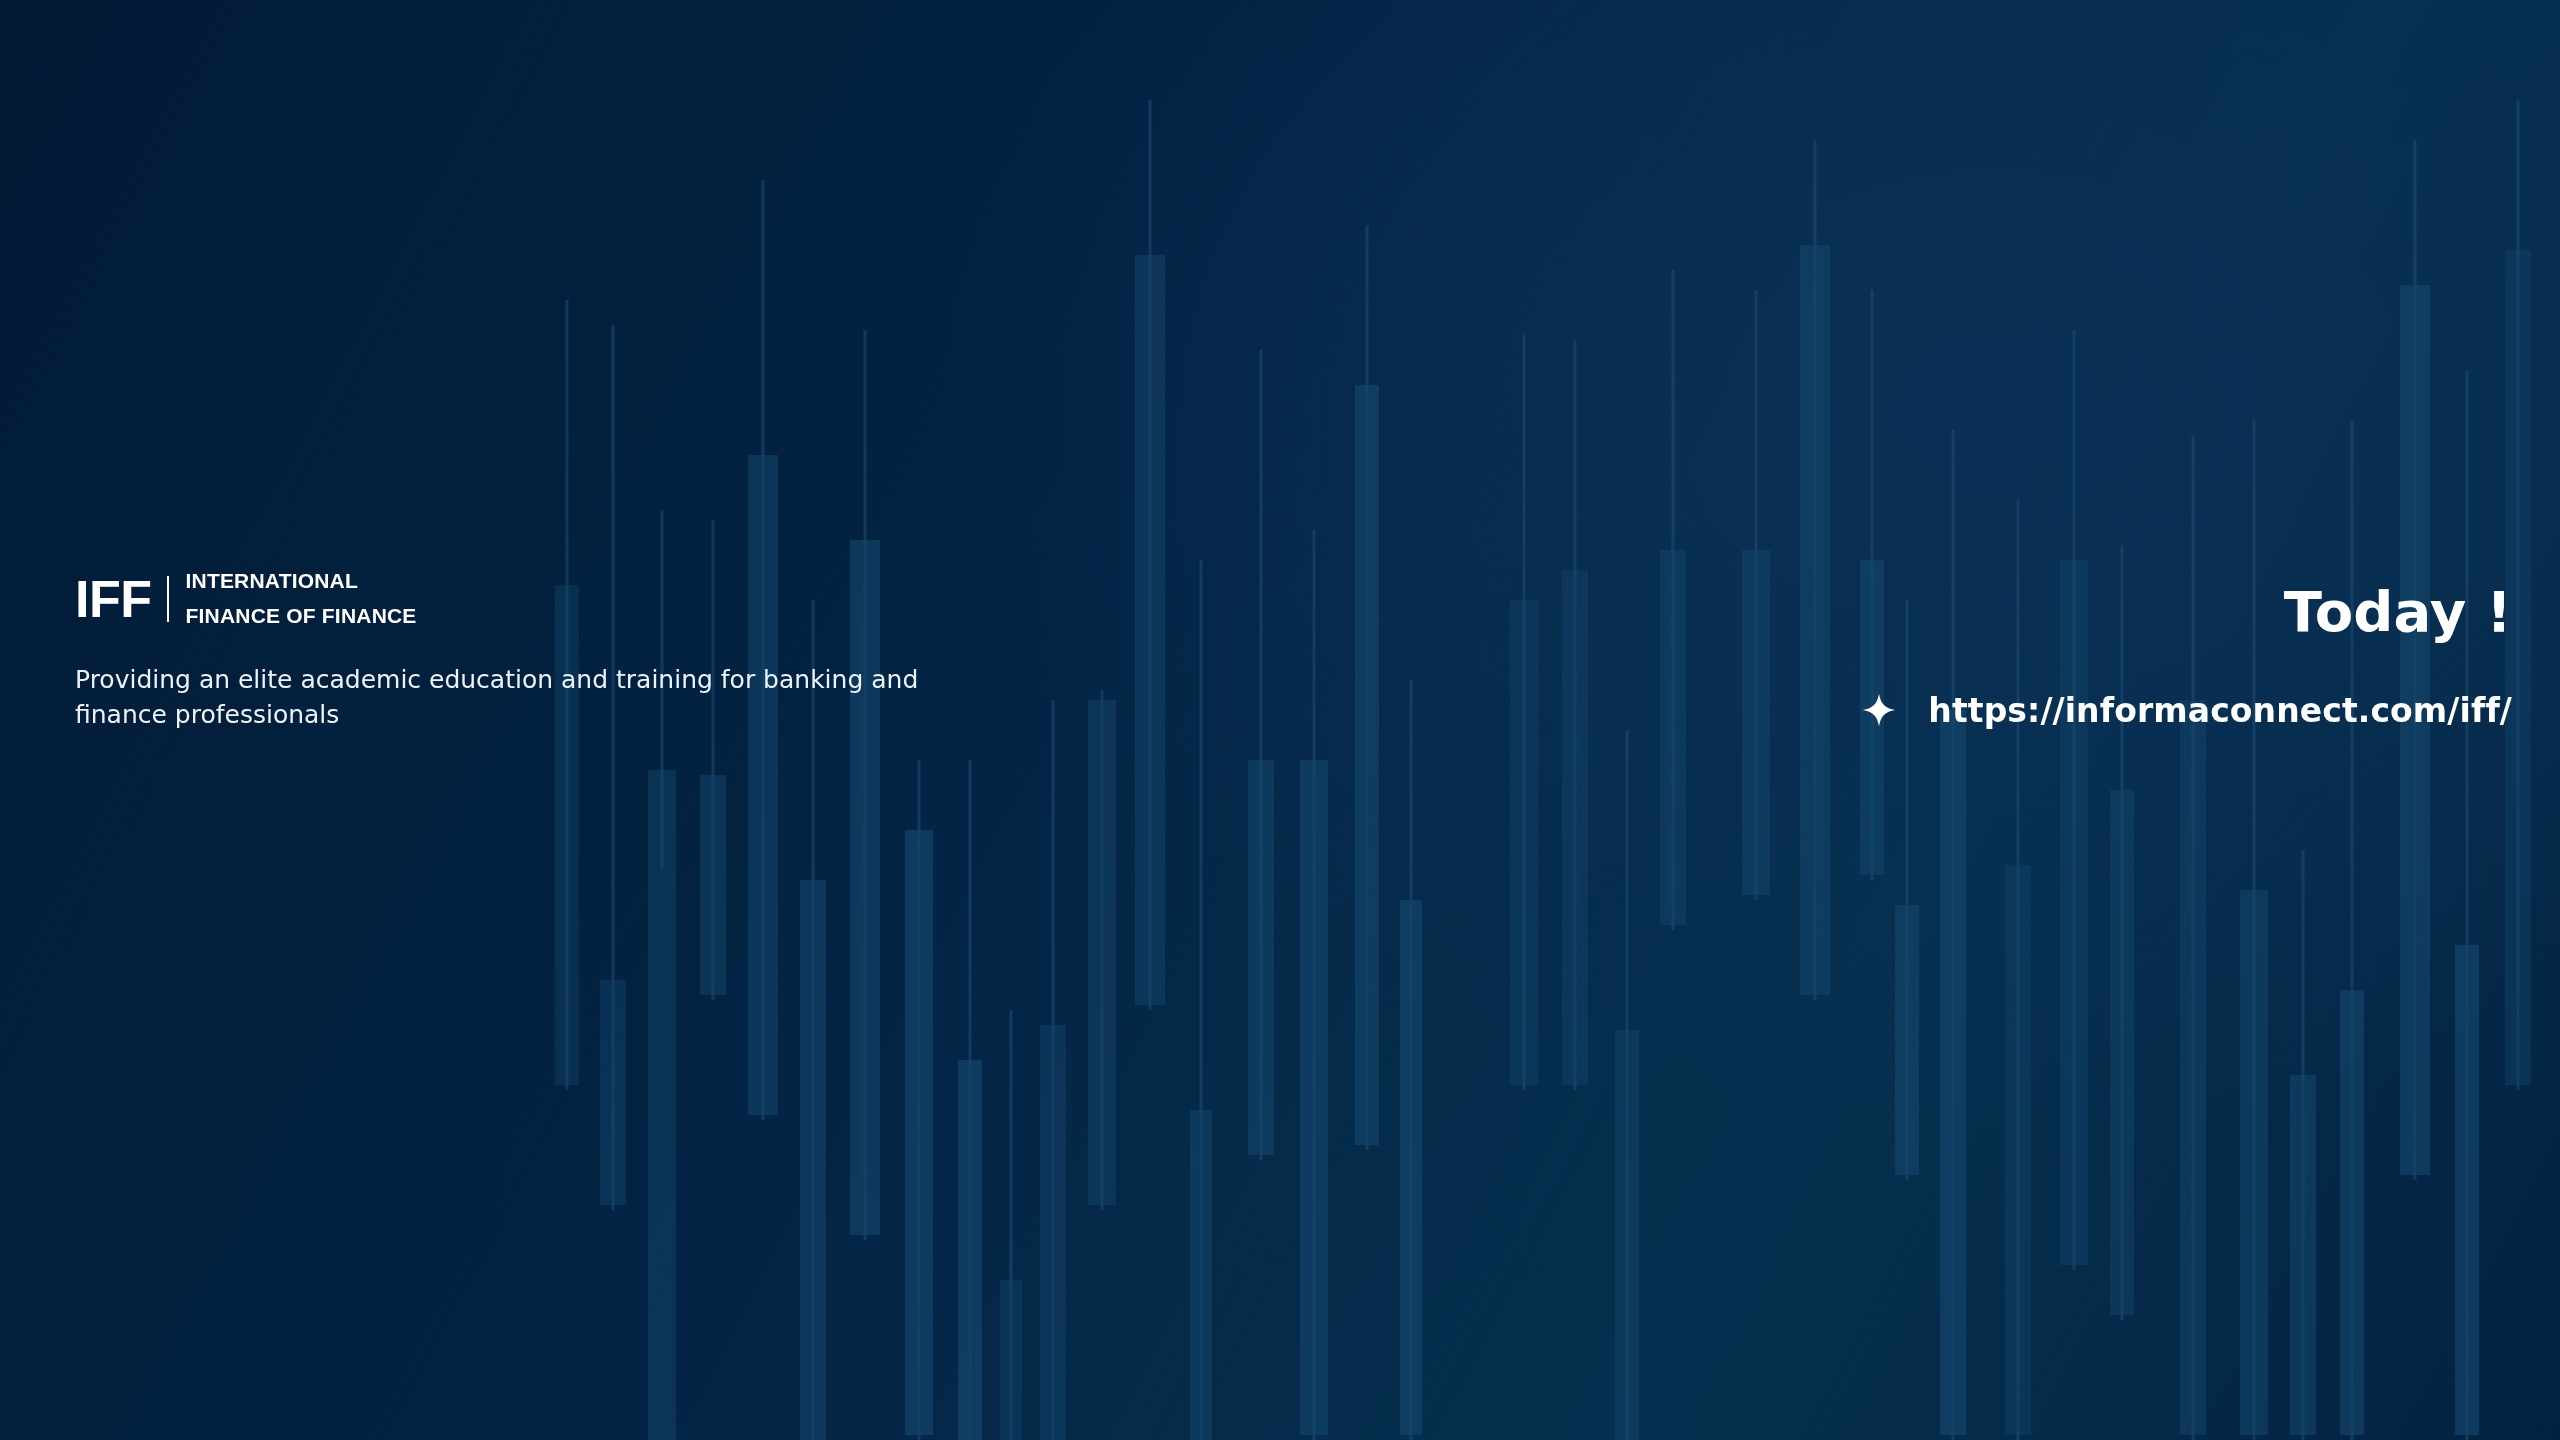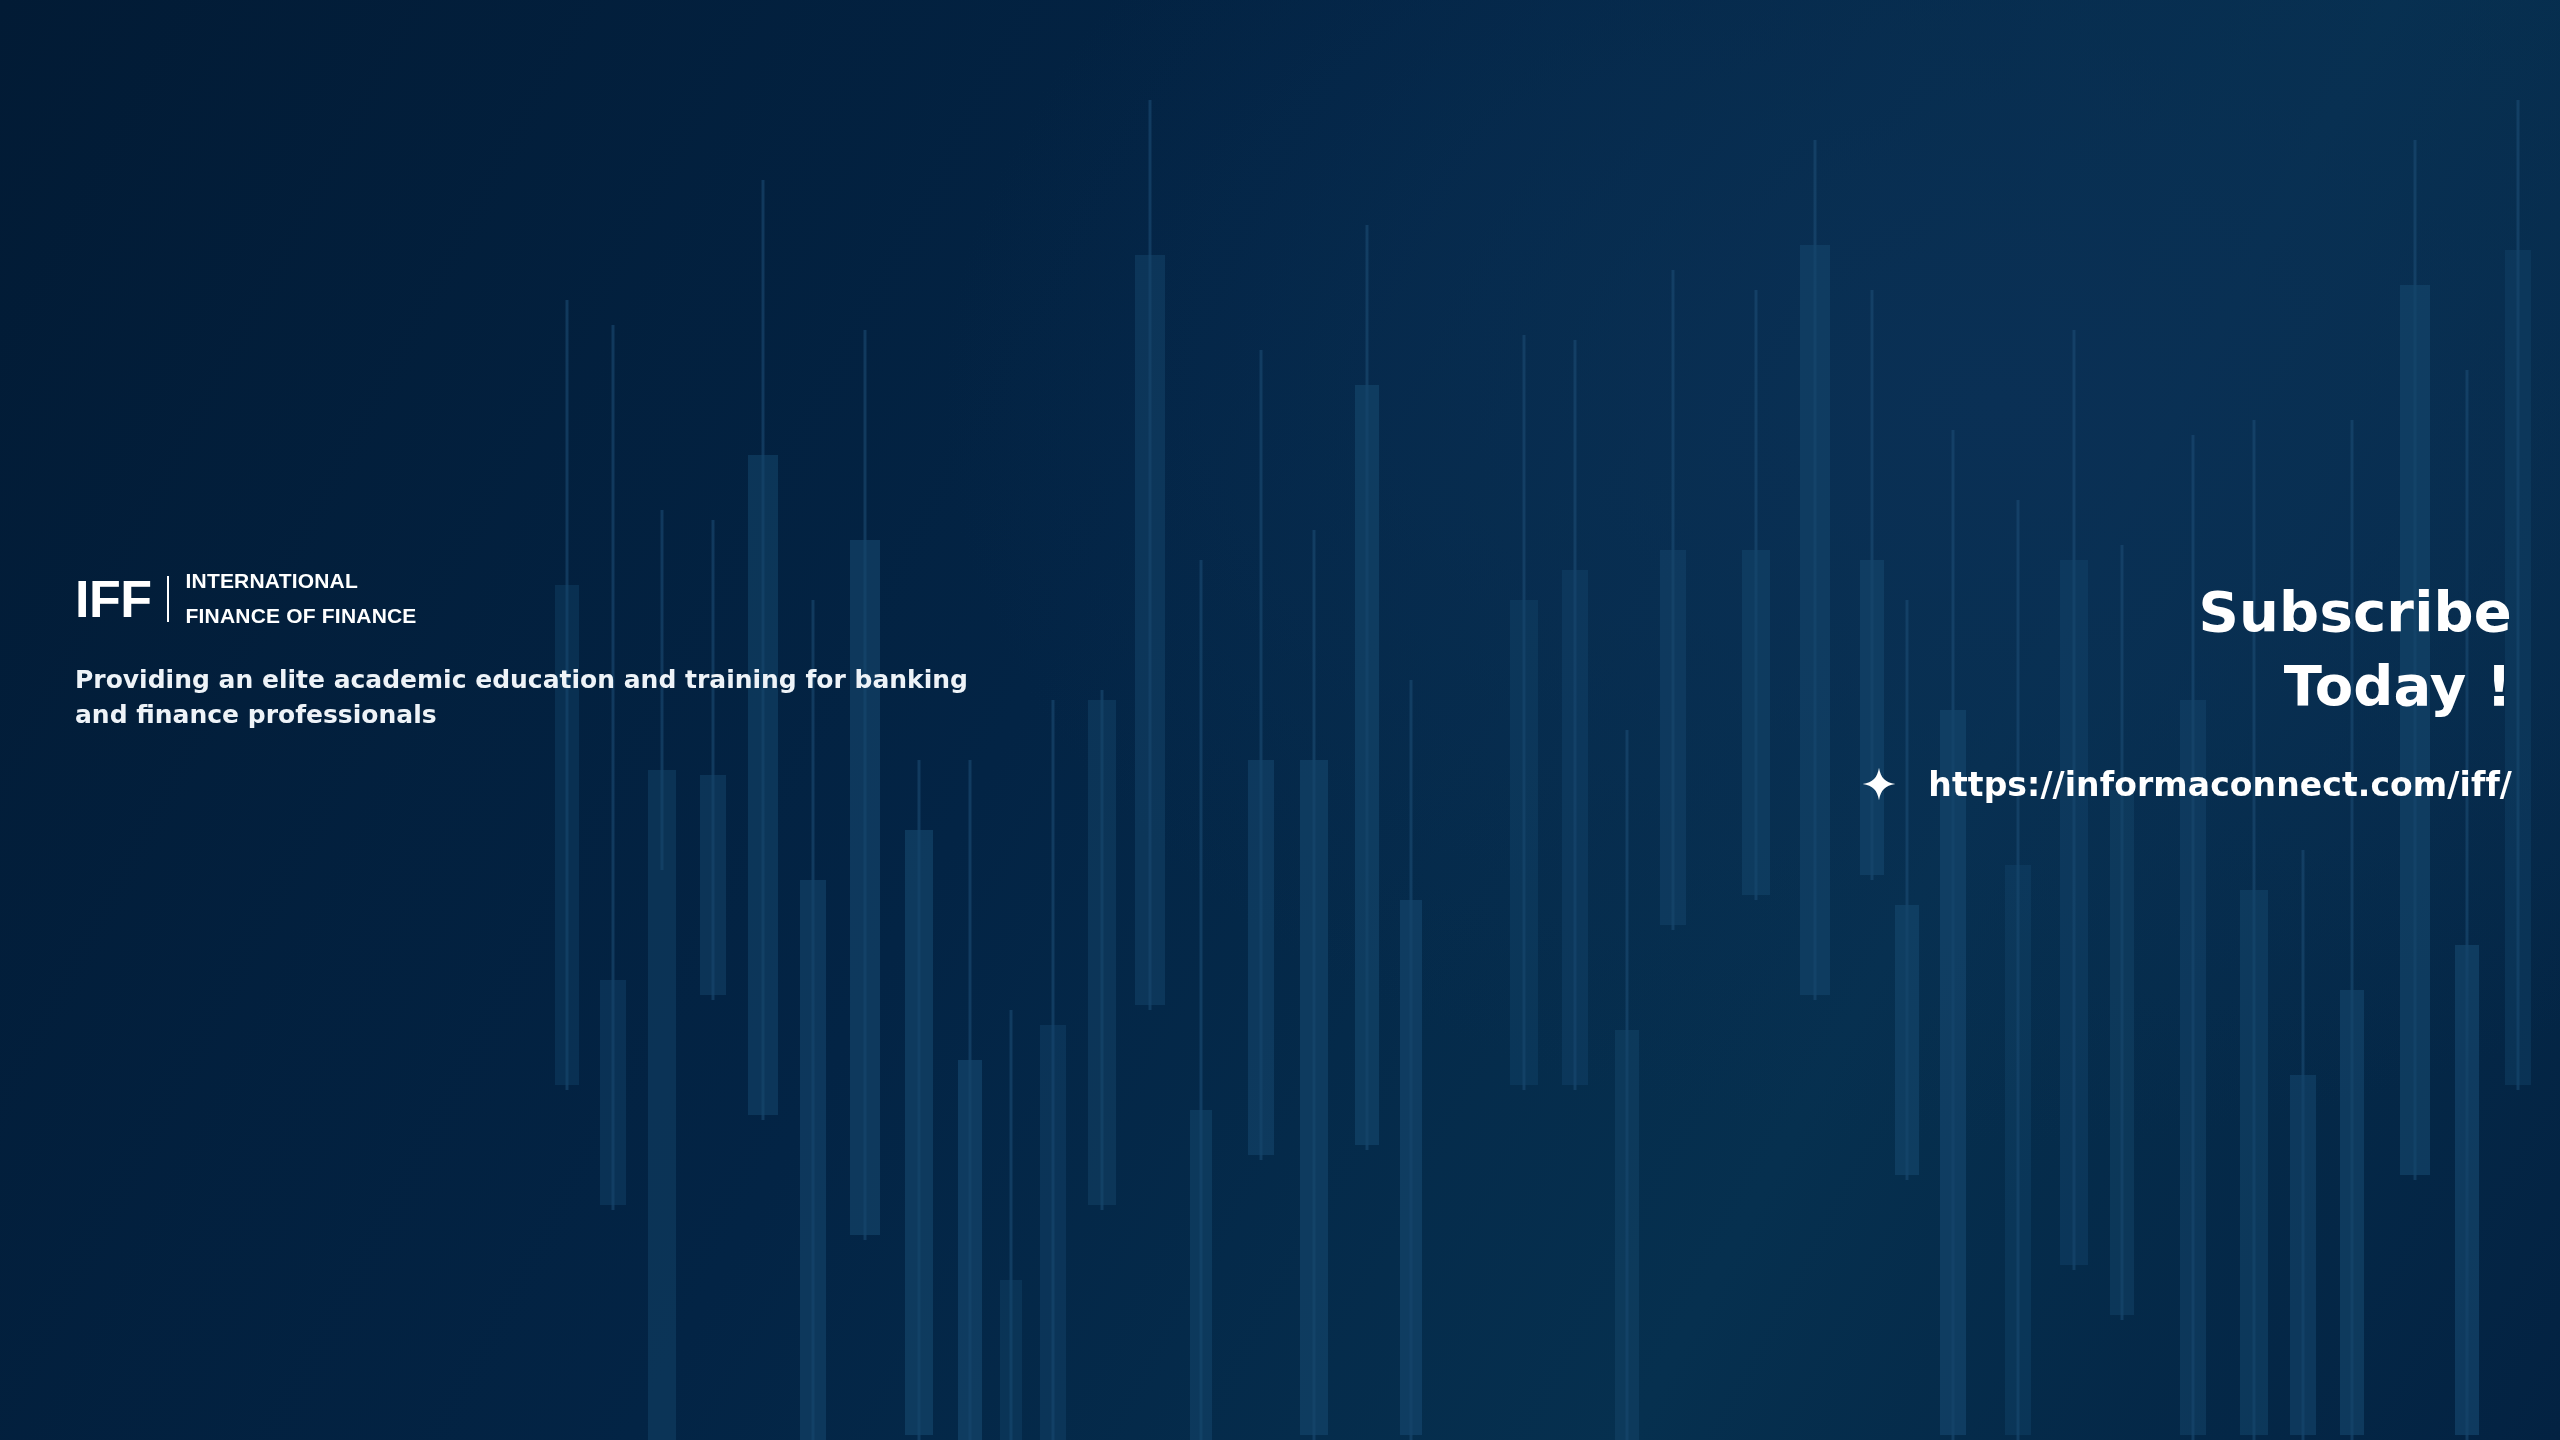--- a/index.html
+++ b/index.html
@@ -92,21 +92,21 @@
     font-size: 21px;
     letter-spacing: .2px;
     color: #ffffff;
     line-height: 1.05;
     white-space: nowrap;
   }
   .tagline {
     margin-top: 36px;
     max-width: 900px;
     font-family: "DejaVu Sans", sans-serif;
-    font-weight: 700;
+    font-weight: 400;
     font-size: 25px;
     line-height: 1.38;
     color: #eef3f8;
   }
 
   
   .cta {
     position: absolute;
     right: 48px;
     top: 575px;
@@ -311,21 +311,20 @@
       <div class="logo-words">
         <span>INTERNATIONAL</span>
         <span>FINANCE OF FINANCE</span>
       </div>
     </div>
     <p class="tagline">Providing an elite academic education and training for banking and finance professionals</p>
   </div>
 
   <div class="cta">
     <h1 class="cta-heading">
-      <span class="line">Subscribe</span>
       <span class="line">Today !</span>
     </h1>
     <div class="cta-link-row">
       <svg class="sparkle-icon" viewBox="0 0 100 100" aria-hidden="true">
         <path d="M50 2 C55 32 68 45 98 50 C68 55 55 68 50 98 C45 68 32 55 2 50 C32 45 45 32 50 2 Z" fill="#ffffff"></path>
       </svg>
       <a class="cta-url" href="#">https://informaconnect.com/iff/</a>
     </div>
   </div>
 

